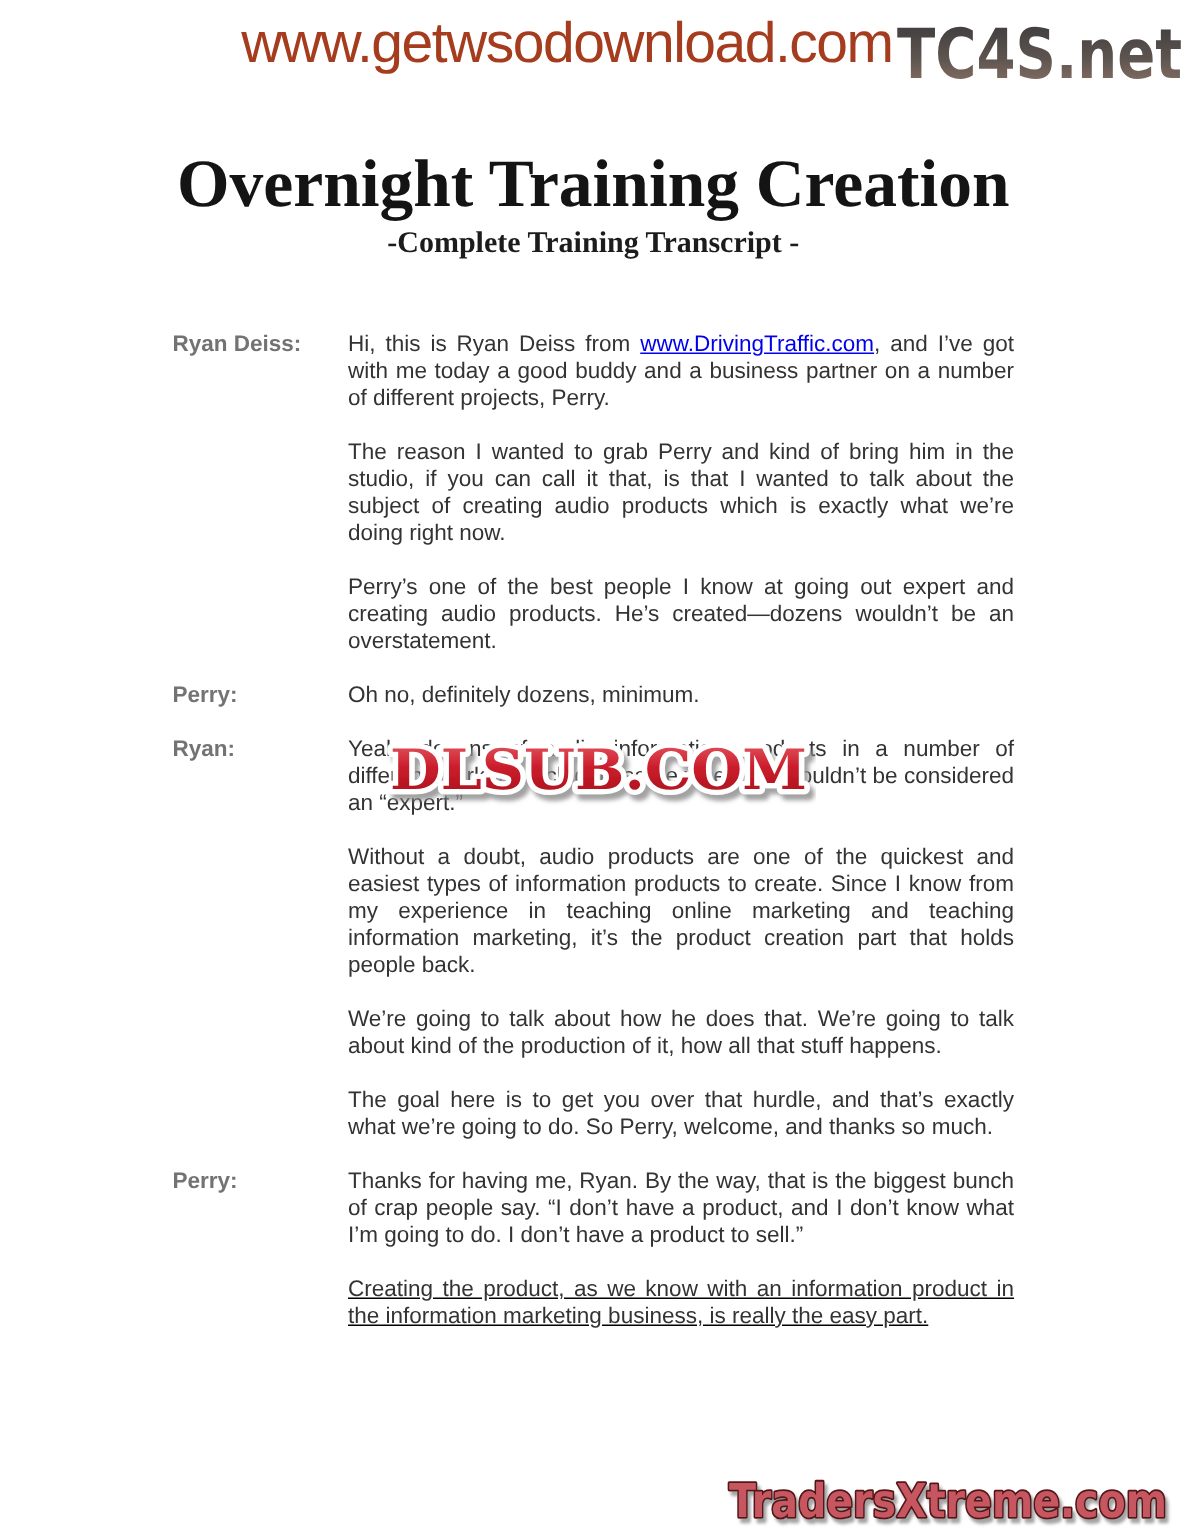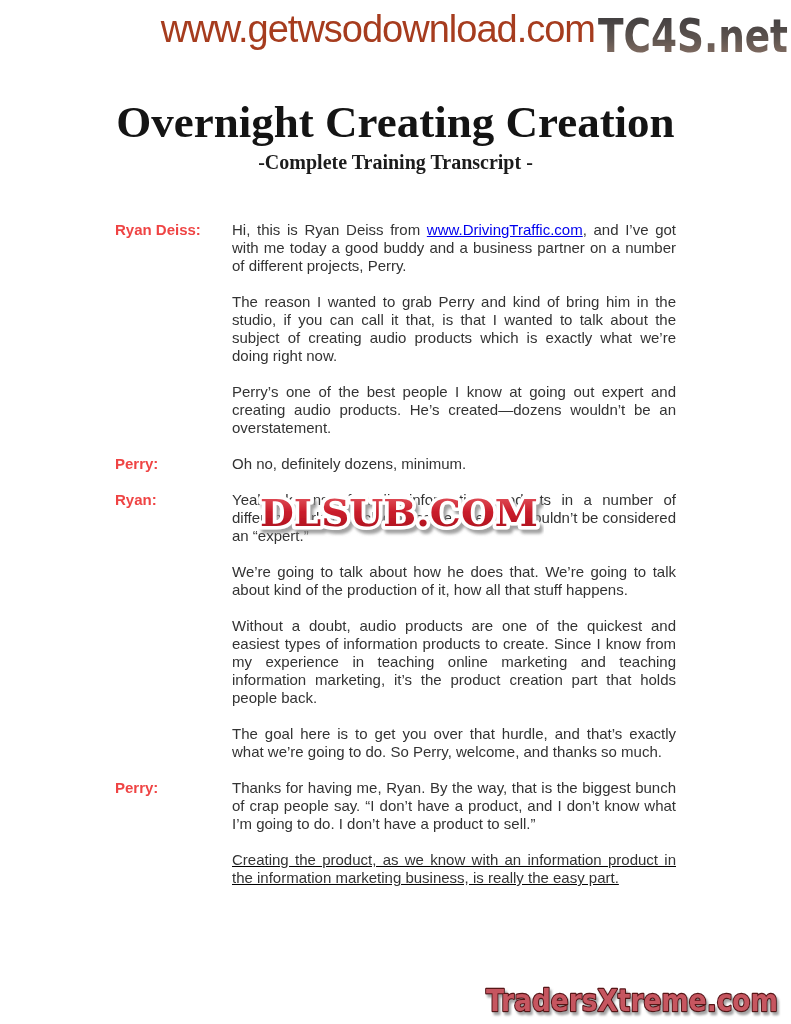--- a/index.html
+++ b/index.html
@@ -59,21 +59,21 @@
   .row {
     display: grid;
     grid-template-columns: 117px 1fr;
     margin-bottom: 18px;
   }
   .row:last-child { margin-bottom: 0; text-decoration: underline; }
   .speaker {
     font-weight: bold;
     font-size: 15px;
     line-height: 18px;
-    color: #ef4444;
+    color: #737373;
   }
   .para {
     font-size: 15px;
     line-height: 18px;
     color: #333333;
     text-align: justify;
   }
   .para a {
     color: #0000ee;
     text-decoration: underline;
@@ -106,21 +106,21 @@
         <stop offset="0" stop-color="#38373b"></stop>
         <stop offset="0.55" stop-color="#5d544f"></stop>
         <stop offset="1" stop-color="#93786b"></stop>
       </linearGradient>
     </defs>
     <text x="98" y="46" text-anchor="middle" font-family="DejaVu Sans, sans-serif" font-weight="bold" font-size="46" textLength="190" lengthAdjust="spacingAndGlyphs" fill="url(#tc4sGrad)">TC4S.net</text>
   </svg>
 </div>
 
 <div class="title-wrap">
-  <h1 class="doc-title">Overnight Creating Creation</h1>
+  <h1 class="doc-title">Overnight Training Creation</h1>
   <div class="doc-subtitle">-Complete Training Transcript -</div>
 </div>
 
 <div class="transcript">
     <div class="row">
       <div class="speaker">Ryan Deiss:</div>
       <div class="para">Hi, this is Ryan Deiss from <a href="#">www.DrivingTraffic.com</a>, and I’ve got with me today a good buddy and a business partner on a number of different projects, Perry.</div>
     </div>
     <div class="row">
       <div class="speaker"></div>
@@ -133,25 +133,25 @@
     <div class="row">
       <div class="speaker">Perry:</div>
       <div class="para">Oh no, definitely dozens, minimum.</div>
     </div>
     <div class="row">
       <div class="speaker">Ryan:</div>
       <div class="para">Yeah, dozens of audio information products in a number of different markets, including some where he wouldn’t be considered an “expert.”</div>
     </div>
     <div class="row">
       <div class="speaker"></div>
-      <div class="para">We’re going to talk about how he does that. We’re going to talk about kind of the production of it, how all that stuff happens.</div>
+      <div class="para">Without a doubt, audio products are one of the quickest and easiest types of information products to create. Since I know from my experience in teaching online marketing and teaching information marketing, it’s the product creation part that holds people back.</div>
     </div>
     <div class="row">
       <div class="speaker"></div>
-      <div class="para">Without a doubt, audio products are one of the quickest and easiest types of information products to create. Since I know from my experience in teaching online marketing and teaching information marketing, it’s the product creation part that holds people back.</div>
+      <div class="para">We’re going to talk about how he does that. We’re going to talk about kind of the production of it, how all that stuff happens.</div>
     </div>
     <div class="row">
       <div class="speaker"></div>
       <div class="para">The goal here is to get you over that hurdle, and that’s exactly what we’re going to do. So Perry, welcome, and thanks so much.</div>
     </div>
     <div class="row">
       <div class="speaker">Perry:</div>
       <div class="para">Thanks for having me, Ryan. By the way, that is the biggest bunch of crap people say. “I don’t have a product, and I don’t know what I’m going to do. I don’t have a product to sell.”</div>
     </div>
     <div class="row">

